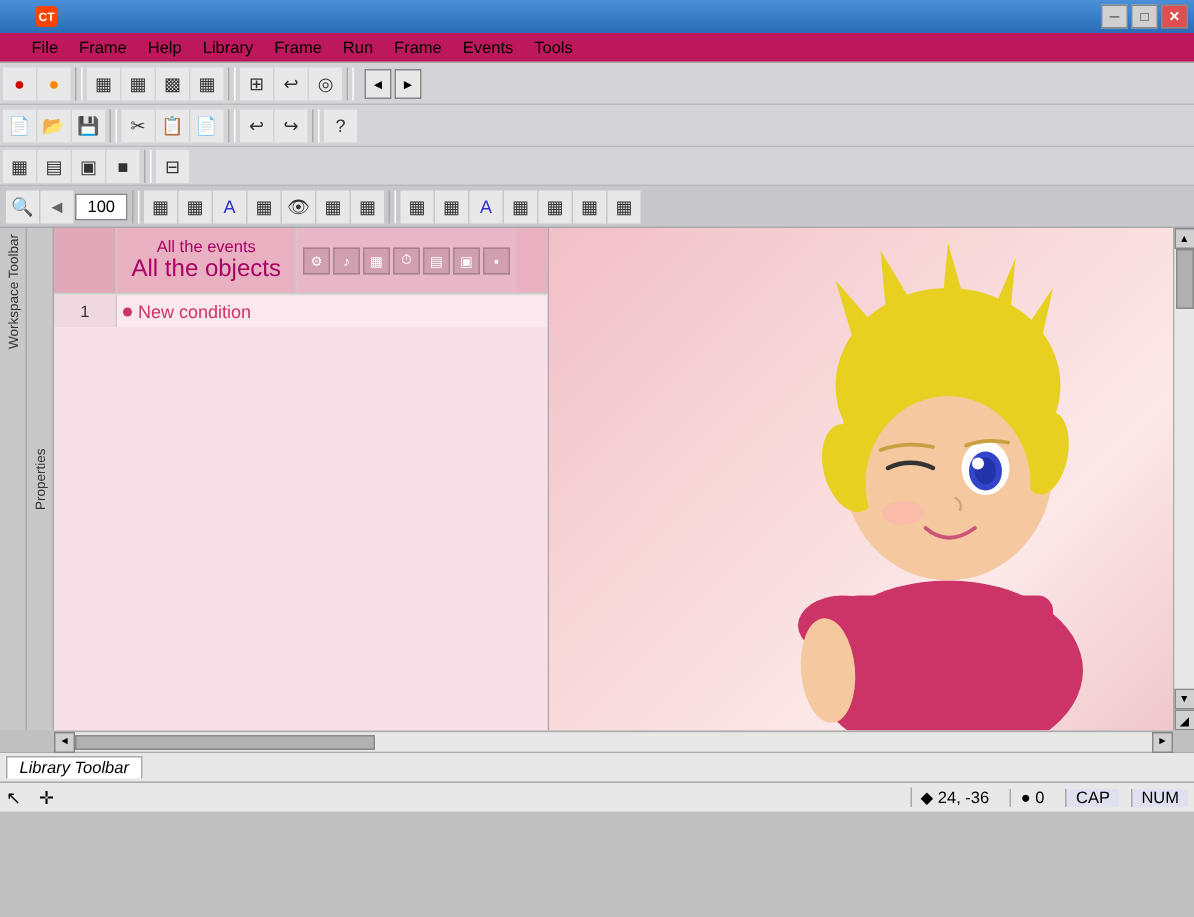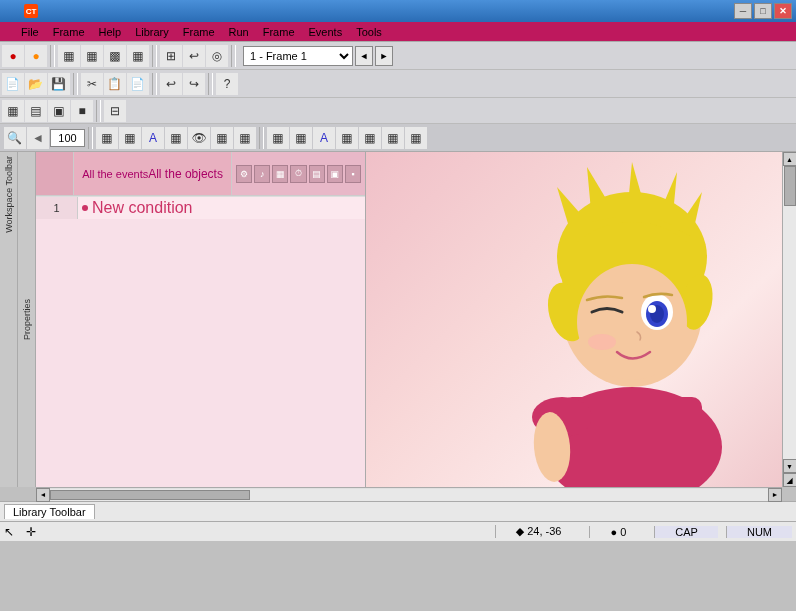--- a/index.html
+++ b/index.html
@@ -251,20 +251,21 @@
     }
 
     
     #library-toolbar {
       background: #e8e8e8;
       height: 20px;
       border-top: 1px solid #aaa;
       display: flex;
       align-items: center;
       padding: 0 4px;
+      font-style: italic;
     }
     #library-tab {
       background: white;
       border: 1px solid #aaa;
       border-bottom: none;
       padding: 1px 8px;
       font-size: 11px;
       cursor: pointer;
     }
 
@@ -282,21 +283,21 @@
       display: flex;
       align-items: center;
       gap: 4px;
     }
     #status-right {
       display: flex;
       align-items: center;
       gap: 8px;
     }
     .status-section {
-      padding: 0 20px;
+      padding: 0 6px;
       border-left: 1px solid #aaa;
       font-size: 11px;
     }
     .status-highlight {
       background: #e0e0f0;
     }
     .icon-red { color: #cc0000; }
     .icon-orange { color: #ff8800; }
 
     
@@ -412,23 +413,20 @@
     </div>
   <div class="tb-btn">
       <span class="ico">↩</span>
     </div>
   <div class="tb-btn">
       <span class="ico">◎</span>
     </div>
   <div class="tb-sep"></div>
 
   <div id="frame-selector">
-    <select id="frame-dropdown">
-      <option>1 - Frame 1</option>
-    </select>
     <div class="frame-nav-btn">◄</div>
     <div class="frame-nav-btn">►</div>
   </div>
 </div>
 
 <div class="toolbar" style="background:#d4d4d8;">
   <div class="tb-btn">
       <span class="ico">📄</span>
     </div>
   <div class="tb-btn">
@@ -542,23 +540,23 @@
   <div id="props-toolbar">
     <div class="props-label">Properties</div>
   </div>
 
   <div id="event-editor">
 
     <div style="display:flex; background:#e8b0c0; border-bottom:1px solid #ccc; min-height:44px;">
 
       <div style="width:42px; border-right:1px solid #ccc; background:#e0a8b8;"></div>
 
-      <div style="display:flex; flex-direction:row; align-items:center; justify-content:center; flex:0 0 auto; min-width:120px; padding:2px 8px; border-right:1px solid #ccc;">
+      <div style="display:flex; flex-direction:column; align-items:center; justify-content:center; flex:0 0 auto; min-width:120px; padding:2px 8px; border-right:1px solid #ccc;">
         <div style="color:#aa0066; font-size:11px;">All the events</div>
-        <div style="color:#aa0066; font-size:12px;">All the objects</div>
+        <div style="color:#aa0066; font-size:16px;">All the objects</div>
       </div>
 
       <div style="display:flex; align-items:center; gap:2px; padding:2px 4px; background:#e8b8c8; flex-wrap:nowrap; overflow:hidden;">
         <div class="obj-icon-btn">
             <span>⚙</span>
           </div>
         <div class="obj-icon-btn">
             <span>♪</span>
           </div>
         <div class="obj-icon-btn">
@@ -576,21 +574,21 @@
         <div class="obj-icon-btn">
             <span>▪</span>
           </div>
       </div>
     </div>
 
     <div style="display:flex; background:#fce8ee; border-top:1px solid #ddd; min-height:22px;">
       <div style="width:42px; display:flex; align-items:center; justify-content:center; font-size:11px; border-right:1px solid #ccc; color:#333; background:#f0d8e0;">1</div>
       <div style="display:flex; align-items:center; padding:2px 4px; gap:4px;">
         <div class="new-cond-dot"></div>
-        <span style="color:#cc3366; font-size:16px;">New condition</span>
+        <span style="color:#cc3366; font-size:12px;">New condition</span>
       </div>
     </div>
 
     <div style="flex:1; background:#f8e0e8;"></div>
 
   </div>
 
   <div id="frame-preview">
 
     <svg id="anime-char" viewBox="0 0 300 330" xmlns="http://www.w3.org/2000/svg">

